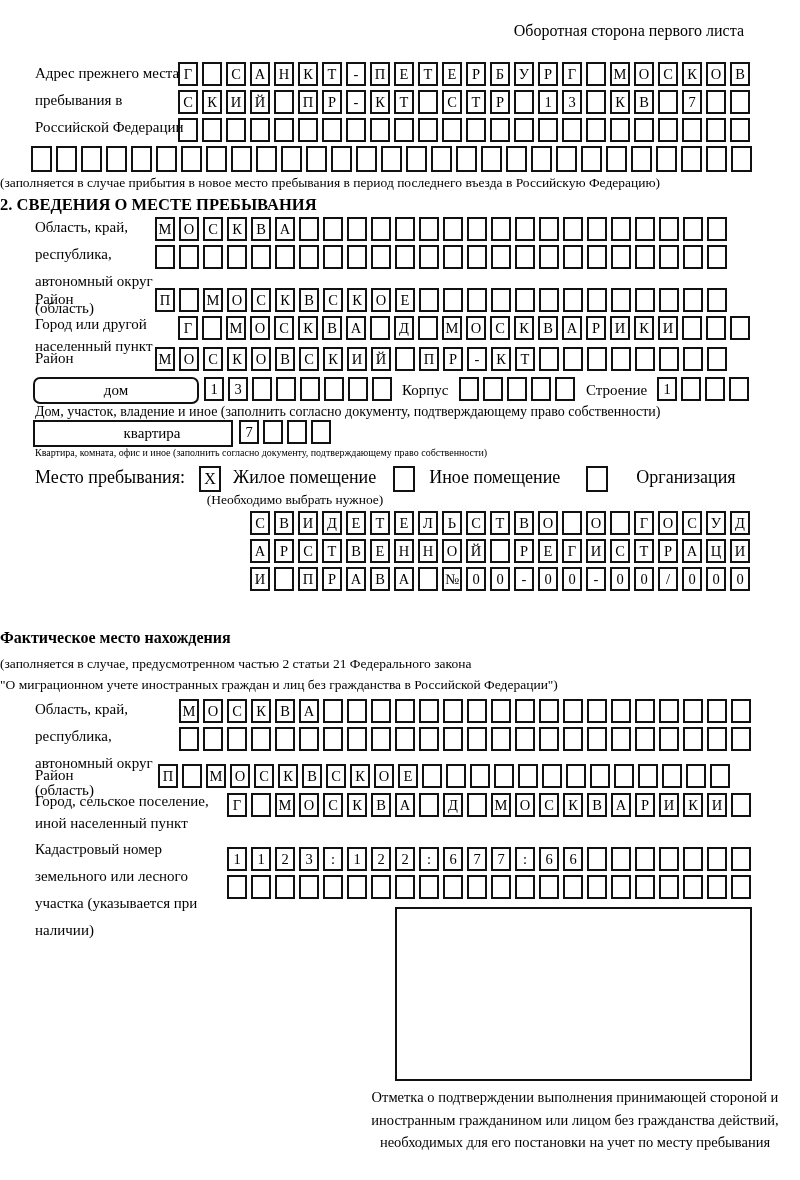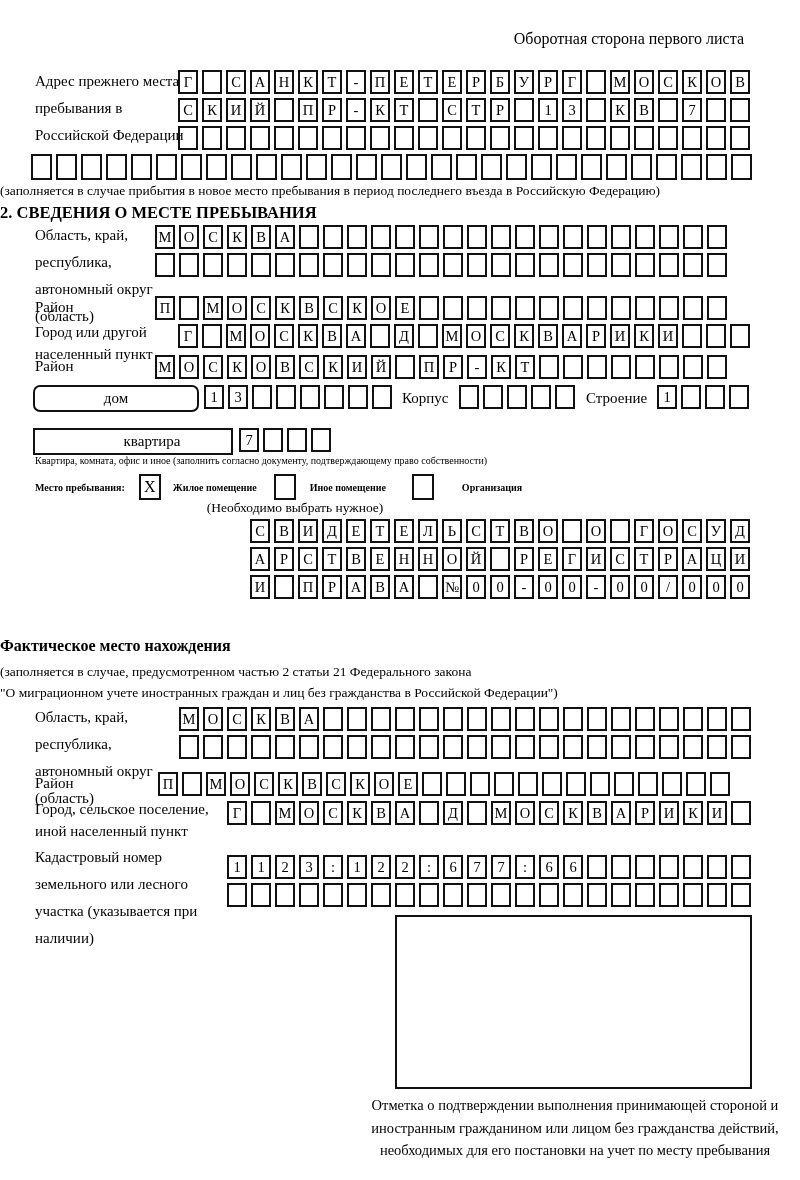--- a/index.html
+++ b/index.html
@@ -1,41 +1,41 @@
 <!DOCTYPE html>
 <html lang="ru"><head>
 <meta charset="utf-8">
 <style>
   html,body{margin:0;padding:0;background:#fff;}
   .page{
     position:relative;width:800px;height:1180px;background:#fff;color:#000;
     font-family:"Liberation Serif","DejaVu Serif",serif;overflow:hidden;
   }
-  .abs{position:absolute;margin-top:8px;}
+  .abs{position:absolute;}
   .label{font-size:15px;line-height:27px;}
   .lh22{line-height:22px;}
   .note{font-size:13.5px;}
   .center{text-align:left;width:800px;left:0;}
   .title{font-size:16.5px;font-weight:bold;}
   .grid{display:flex;}
   .cell{
     box-sizing:border-box;flex:0 0 auto;width:20px;height:24px;margin-right:4px;
     border:2px solid #111;font-size:14.5px;line-height:20px;text-align:center;
     font-family:"Liberation Serif",serif;
   }
   .wide .cell{width:21px;height:26px;margin-right:4px;}
   .fieldbox{
     box-sizing:border-box;border:2px solid #111;height:27px;text-align:center;
     font-size:15px;line-height:23px;
   }
   .checkbox{
     box-sizing:border-box;display:inline-block;width:22px;height:26px;border:2px solid #111;
     text-align:center;font-size:16px;line-height:22px;vertical-align:middle;
   }
-  .mesto-label{font-size:10px;font-weight:bold;}
+  .mesto-label{font-size:18px;}
   .stampbox{box-sizing:border-box;border:2px solid #111;background:#fff;}
   .caption{font-size:14.5px;line-height:22.5px;text-align:center;}
 </style>
 </head>
 <body>
 
 <div class="page">
 
   <div class="abs" style="top:22px;right:56px;font-size:16px;">Оборотная сторона первого листа</div>
 
@@ -310,20 +310,21 @@
       <span class="cell"></span>
       <span class="cell"></span>
     </div>
   <div class="abs label" style="left:586px;top:377px;line-height:26px;">Строение</div>
   <div class="abs grid" style="left:657px;top:377px;">
       <span class="cell">1</span>
       <span class="cell"></span>
       <span class="cell"></span>
       <span class="cell"></span>
     </div>
+  <div class="abs" style="left:35px;top:404px;font-size:14px;">Дом, участок, владение и иное (заполнить согласно документу, подтверждающему право собственности)</div>
 
   <div class="abs fieldbox" style="left:33px;top:420px;width:200px;padding-left:38px;">квартира</div>
   <div class="abs grid" style="left:239px;top:420px;">
       <span class="cell">7</span>
       <span class="cell"></span>
       <span class="cell"></span>
       <span class="cell"></span>
     </div>
   <div class="abs" style="left:35px;top:447px;font-size:10px;">Квартира, комната, офис и иное (заполнить согласно документу, подтверждающему право собственности)</div>
 

